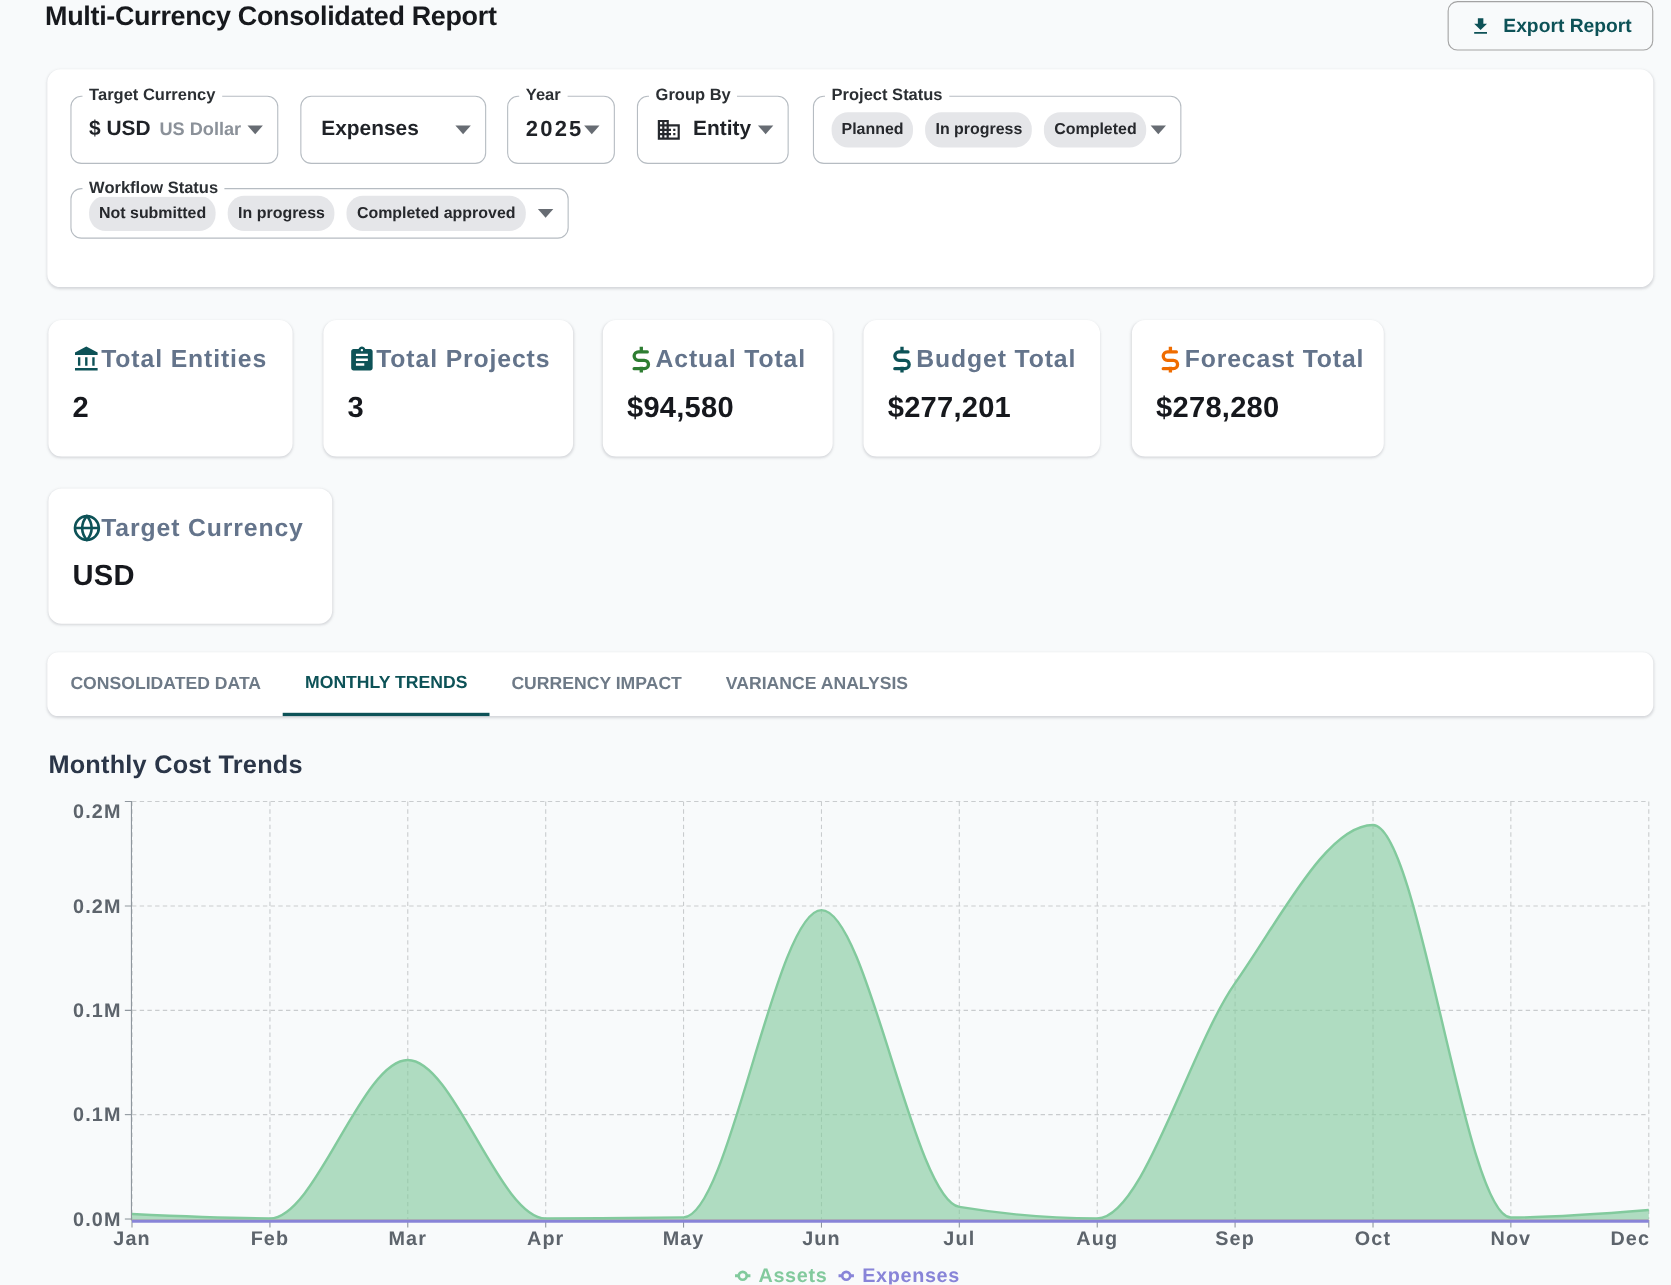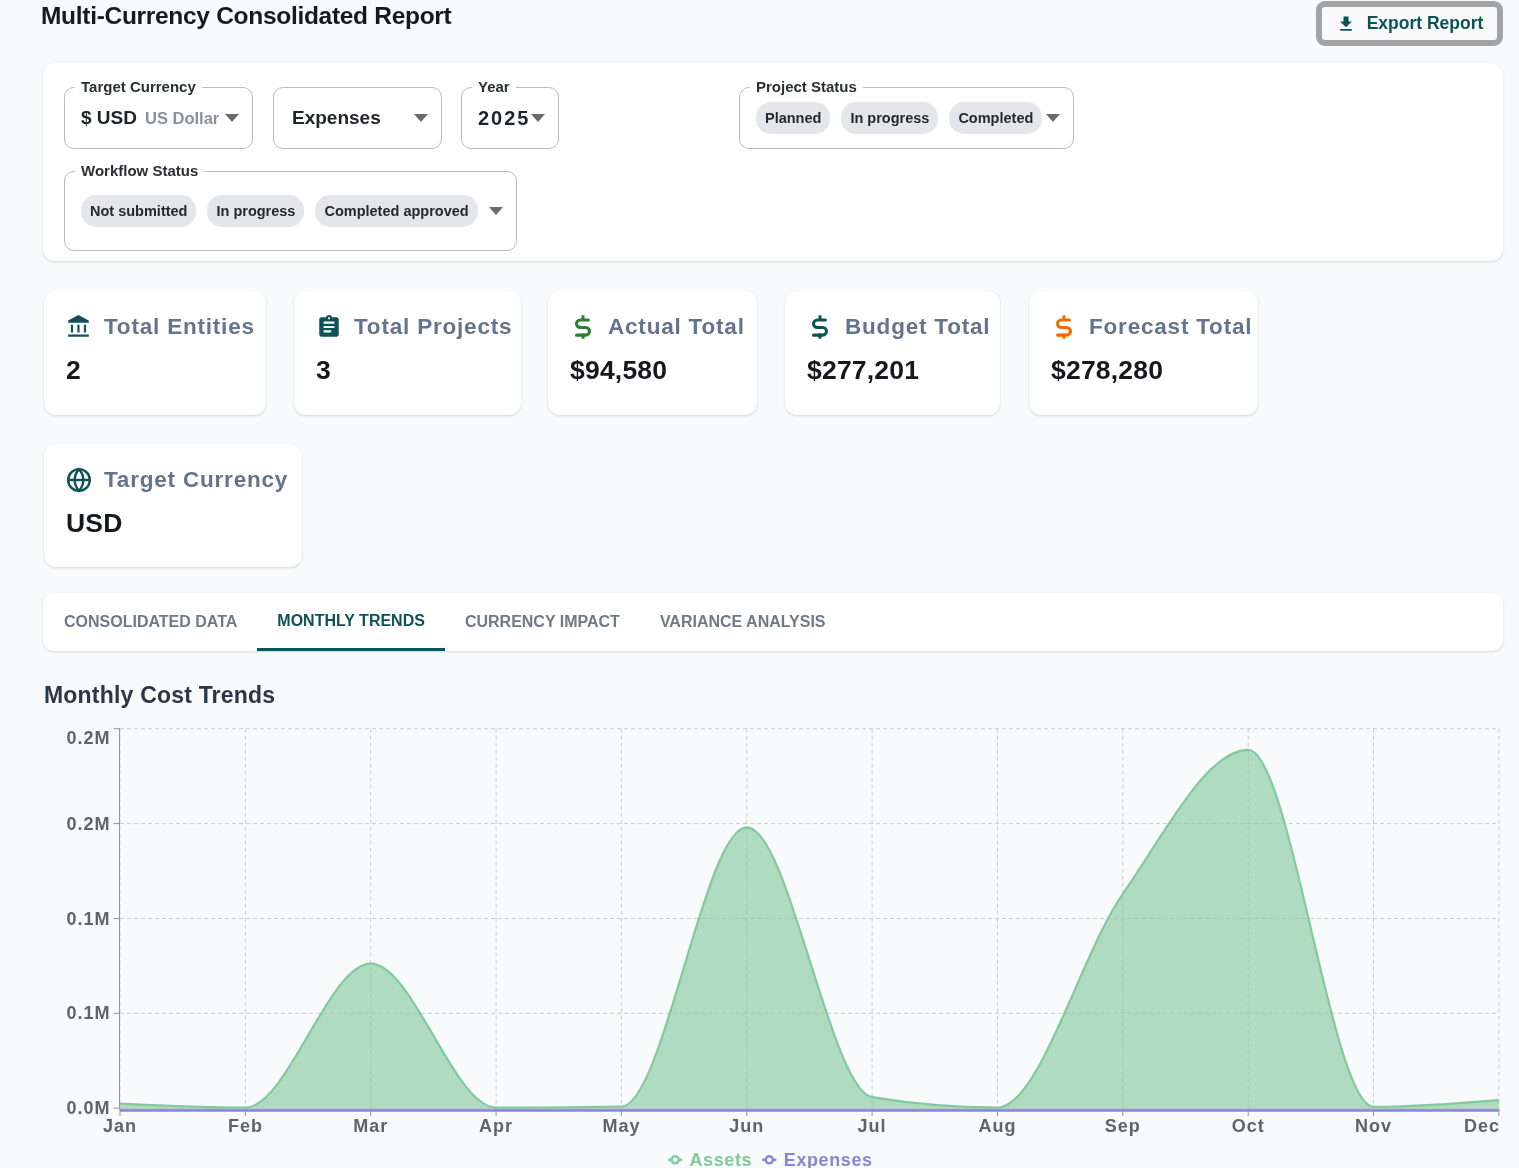--- a/index.html
+++ b/index.html
@@ -1,37 +1,37 @@
 <!DOCTYPE html>
 <html><head><meta charset="utf-8">
 <style>
 * { margin:0; padding:0; box-sizing:border-box; }
 html,body { background:#f8fafb; }
 #page { position:relative; width:1519px; height:1168px; background:#f8fafb;
   font-family:"Liberation Sans", sans-serif; overflow:hidden; }
 h1 { position:absolute; left:41px; top:2px; font-size:24.5px; font-weight:700; color:#17191d; letter-spacing:-0.3px; }
-.export { position:absolute; left:1316px; top:1px; width:187px; height:45px; border:6px solid #a3a3a3;
+.export { position:absolute; left:1316px; top:1px; width:187px; height:45px; border:1px solid #a3a3a3;
   border-radius:9px; background:transparent; display:flex; align-items:center; justify-content:center;
   color:#0d5257; font-weight:700; font-size:17.5px; font-family:inherit; gap:11px; }
 .panel { position:absolute; background:#fff; border-radius:12px;
   box-shadow:0 1px 3px rgba(16,24,40,.10), 0 1px 2px rgba(16,24,40,.06); }
 .fs { position:absolute; border:1px solid #b6bcc2; border-radius:10px; display:flex; align-items:center;
   padding:0 14px 0 16px; }
 .fs .lbl { position:absolute; top:-10px; left:10px; background:#fff; padding:0 6px; font-size:15px;
   font-weight:700; color:#2b2f33; white-space:nowrap; }
 .v1 { font-size:19px; font-weight:700; color:#1f2227; white-space:nowrap; }
 .v2 { font-size:16.5px; font-weight:700; color:#8b9199; margin-left:8px; white-space:nowrap; }
 .caret { position:absolute; right:13.5px; top:50%; margin-top:-4px; width:0; height:0;
   border-left:7px solid transparent; border-right:7px solid transparent; border-top:8px solid #676c73; }
 
 .chip { display:inline-flex; align-items:center; height:30px; border-radius:15px; background:#e5e6e9;
   padding:16px 9px; font-size:14.5px; font-weight:700; color:#26282c; margin-right:11px; white-space:nowrap; }
 .card { position:absolute; background:#fff; border-radius:12px; padding:23px 10px 24px 22px;
   box-shadow:0 1px 3px rgba(16,24,40,.10), 0 1px 2px rgba(16,24,40,.06); }
-.crow { display:flex; align-items:center; gap:12px; }
+.crow { display:flex; align-items:center; }
 .crow svg { flex:none; }
 .ctitle { font-size:22.5px; font-weight:700; color:#64748b; white-space:nowrap; letter-spacing:0.8px; }
 .cval { font-size:26.5px; font-weight:700; color:#16181d; margin-top:15px; letter-spacing:0.2px; }
 .tabbar { position:absolute; left:43px; top:593px; width:1460px; height:58px; background:#fff; border-radius:10px;
   box-shadow:0 1px 3px rgba(16,24,40,.10), 0 1px 2px rgba(16,24,40,.06); display:flex; padding-left:1px; }
 .tab { display:flex; align-items:center; padding:0 20px; font-size:16px; font-weight:700; letter-spacing:0px;
   color:#6e7a87; height:58px; }
 .tab.active { color:#0d5257; border-bottom:3px solid #0d5257;text-align:right; }
 .h2 { position:absolute; left:44px; top:682px; font-size:23px; font-weight:700; color:#2b3648; letter-spacing:0.2px; }
 .chart { position:absolute; left:0; top:700px; }
@@ -54,28 +54,36 @@
 <div class="fs" style="left:273px;top:87px;width:169px;height:62px">
       <span class="lbl"></span>
       <span class="v1" style="margin-left:2px">Expenses</span>
       <span class="caret"></span>
     </div>
 <div class="fs" style="left:461px;top:87px;width:98px;height:62px">
       <span class="lbl">Year</span>
       <span class="v1" style="font-size:20px;letter-spacing:2px">2025</span>
       <span class="caret"></span>
     </div>
+<div class="fs" style="left:579px;top:87px;width:138px;height:62px">
+      <span class="lbl">Group By</span>
+      <svg width="24" height="24" viewBox="0 0 24 24">
+        <path fill="#26292e" d="M12 7V3H2v18h20V7H12zM6 19H4v-2h2v2zm0-4H4v-2h2v2zm0-4H4V9h2v2zm0-4H4V5h2v2zm4 12H8v-2h2v2zm0-4H8v-2h2v2zm0-4H8V9h2v2zm0-4H8V5h2v2zm10 12h-8v-2h2v-2h-2v-2h2v-2h-2V9h8v10zm-2-8h-2v2h2v-2zm0 4h-2v2h2v-2z"></path>
+      </svg>
+      <span class="v1" style="margin-left:10px">Entity</span>
+      <span class="caret"></span>
+    </div>
 <div class="fs" style="left:739px;top:87px;width:335px;height:62px">
       <span class="lbl">Project Status</span>
       <span class="chip">Planned</span>
       <span class="chip">In progress</span>
       <span class="chip">Completed</span>
       <span class="caret"></span>
     </div>
-<div class="fs" style="left:64px;top:171px;width:453px;height:80px">
+<div class="fs" style="left:64px;top:171px;width:453px;height:46px">
       <span class="lbl">Workflow Status</span>
       <span class="chip">Not submitted</span>
       <span class="chip">In progress</span>
       <span class="chip">Completed approved</span>
       <span class="caret"></span>
     </div>
   <div class="card" style="left:44px;top:291px;width:222px;height:124px">
       <div class="crow">
         <svg width="26" height="26" viewBox="0 0 24 24">
           <path fill="#0d5257" d="M6.5 10h-2v7h2v-7zm6 0h-2v7h2v-7zm8.5 9H2v2h19v-2zm-2.5-9h-2v7h2v-7zm-7-9L2 6v2h19V6l-9.5-5z"></path>

